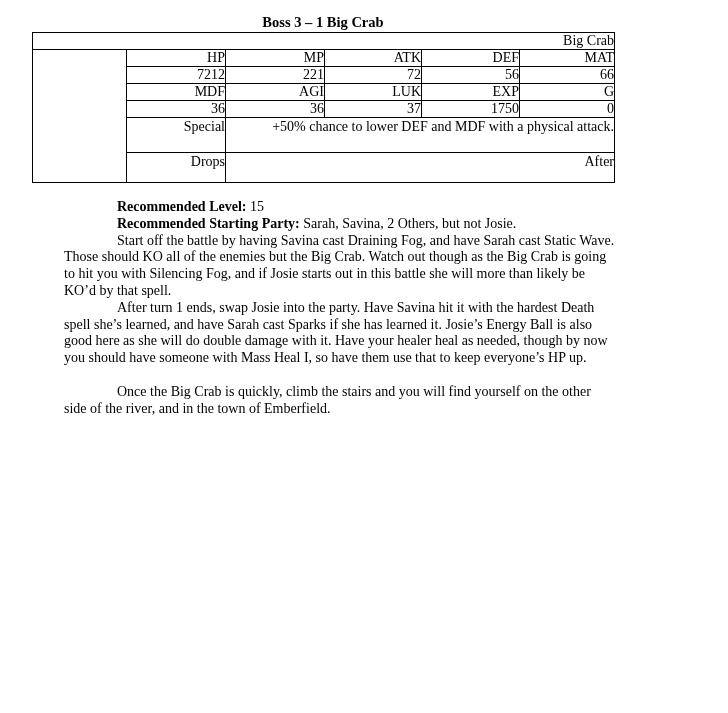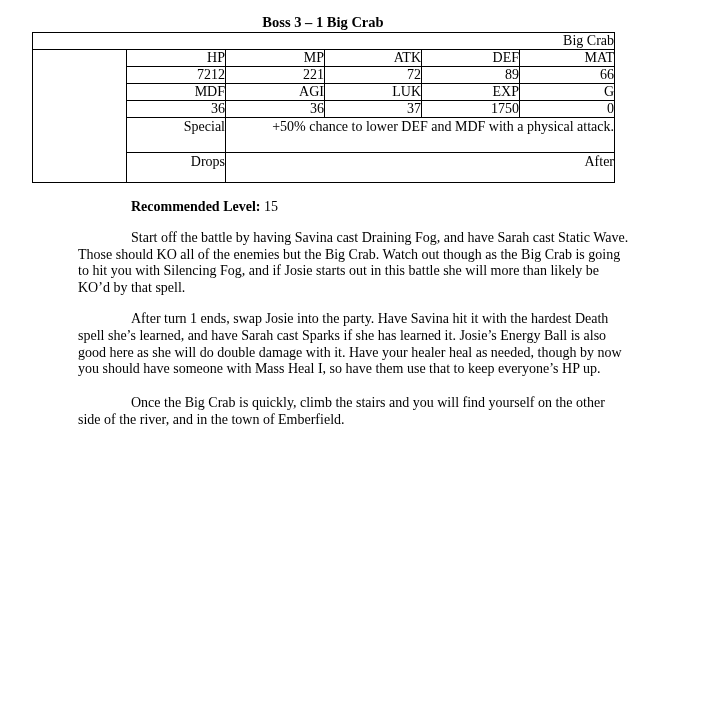--- a/index.html
+++ b/index.html
@@ -51,21 +51,21 @@
     padding-top: 1px;
     padding-left: 8px;
   }
   .guide-text {
     margin: 16px 0 0 64px;
     width: 612px;
     font-size: 14px;
     line-height: 16.8px;
   }
   .para {
-    margin: 14px;
+    margin: 0;
     text-indent: 53px;
     white-space: pre-line;
     text-align: left;
   }
   .para.gap-above {
     margin-top: 16.8px;
   }
 </style>
 </head>
 <body>
@@ -93,21 +93,21 @@
         <td>HP</td>
         <td>MP</td>
         <td>ATK</td>
         <td>DEF</td>
         <td>MAT</td>
       </tr>
       <tr class="r-stat">
         <td>7212</td>
         <td>221</td>
         <td>72</td>
-        <td>89</td>
+        <td>56</td>
         <td>66</td>
       </tr>
       <tr class="r-stat">
         <td>MDF</td>
         <td>AGI</td>
         <td>LUK</td>
         <td>EXP</td>
         <td>G</td>
       </tr>
       <tr class="r-stat">
@@ -125,20 +125,21 @@
         <td>Drops</td>
         <td colspan="4">After</td>
       </tr>
     </tbody>
       </table>
   </div>
 
   <div class="guide-text">
     <p class="para"><b>Recommended Level:</b><span> 15</span></p>
 
+    <p class="para"><b>Recommended Starting Party:</b><span> Sarah, Savina, 2 Others, but not Josie.</span></p>
 
     <p class="para">Start off the battle by having Savina cast Draining Fog, and have Sarah cast Static Wave.
 Those should KO all of the enemies but the Big Crab. Watch out though as the Big Crab is going
 to hit you with Silencing Fog, and if Josie starts out in this battle she will more than likely be
 KO’d by that spell.</p>
     <p class="para">After turn 1 ends, swap Josie into the party. Have Savina hit it with the hardest Death
 spell she’s learned, and have Sarah cast Sparks if she has learned it. Josie’s Energy Ball is also
 good here as she will do double damage with it. Have your healer heal as needed, though by now
 you should have someone with Mass Heal I, so have them use that to keep everyone’s HP up.</p>
     <p class="para gap-above">Once the Big Crab is quickly, climb the stairs and you will find yourself on the other

